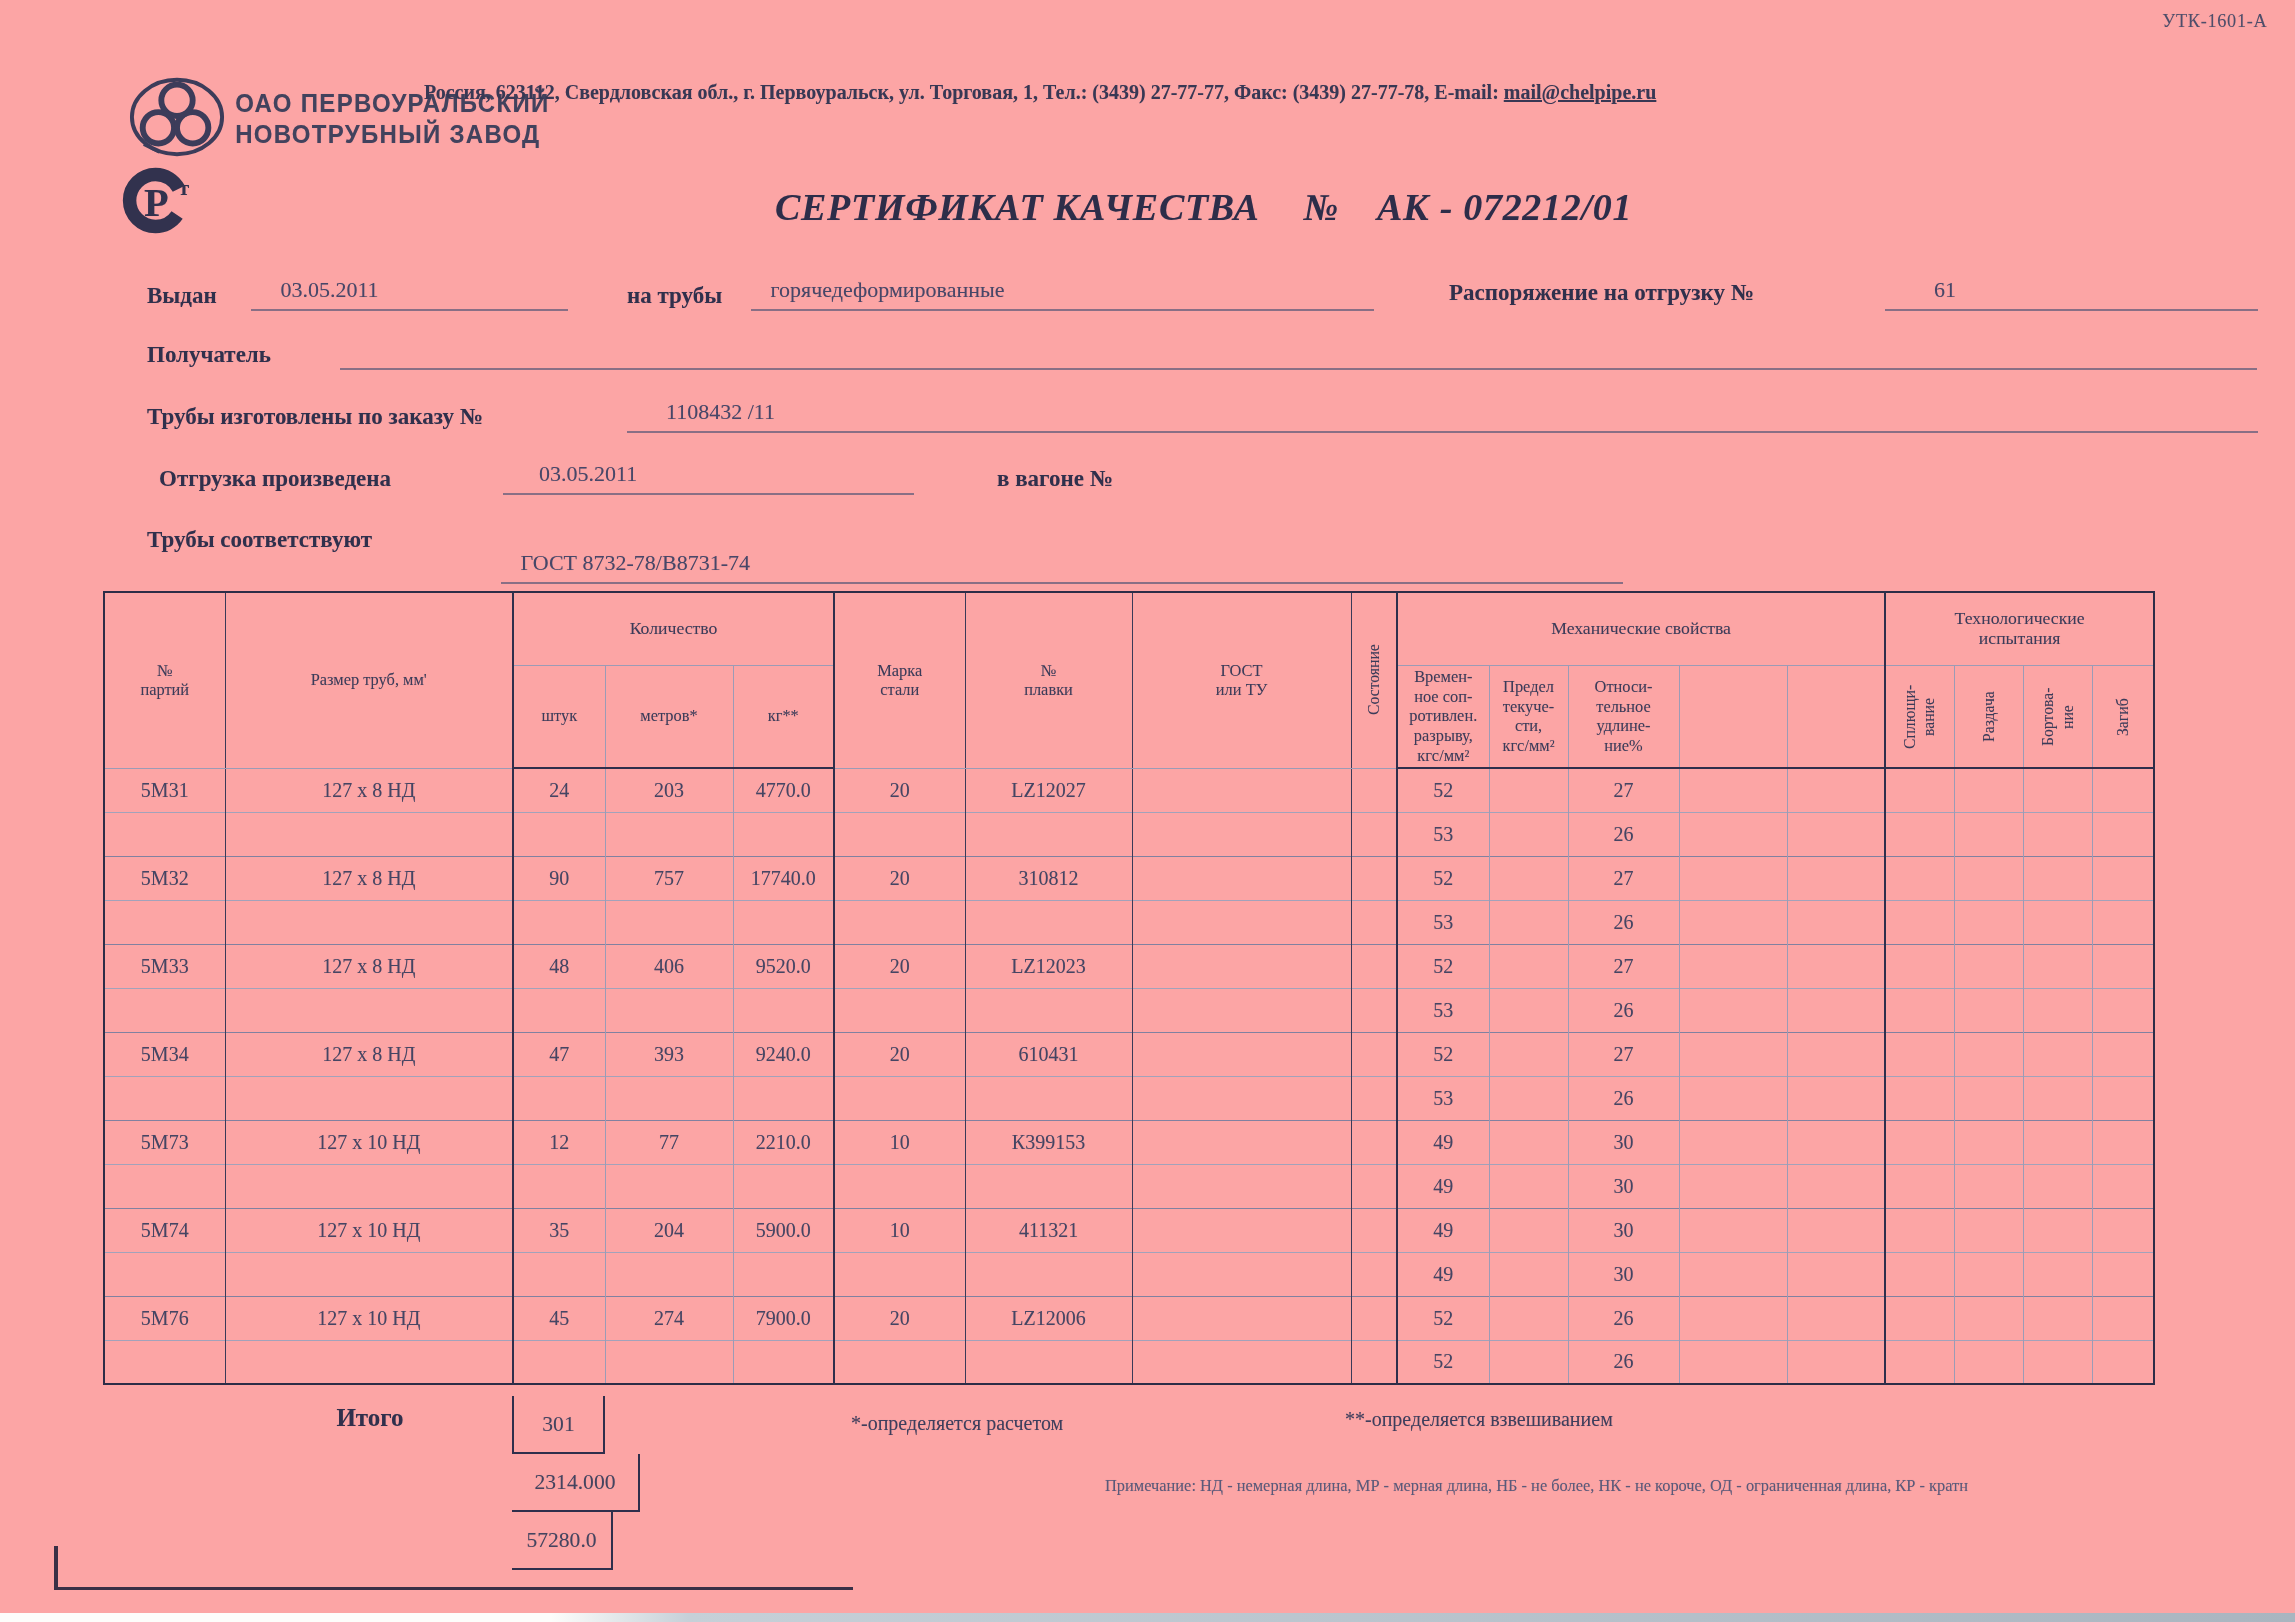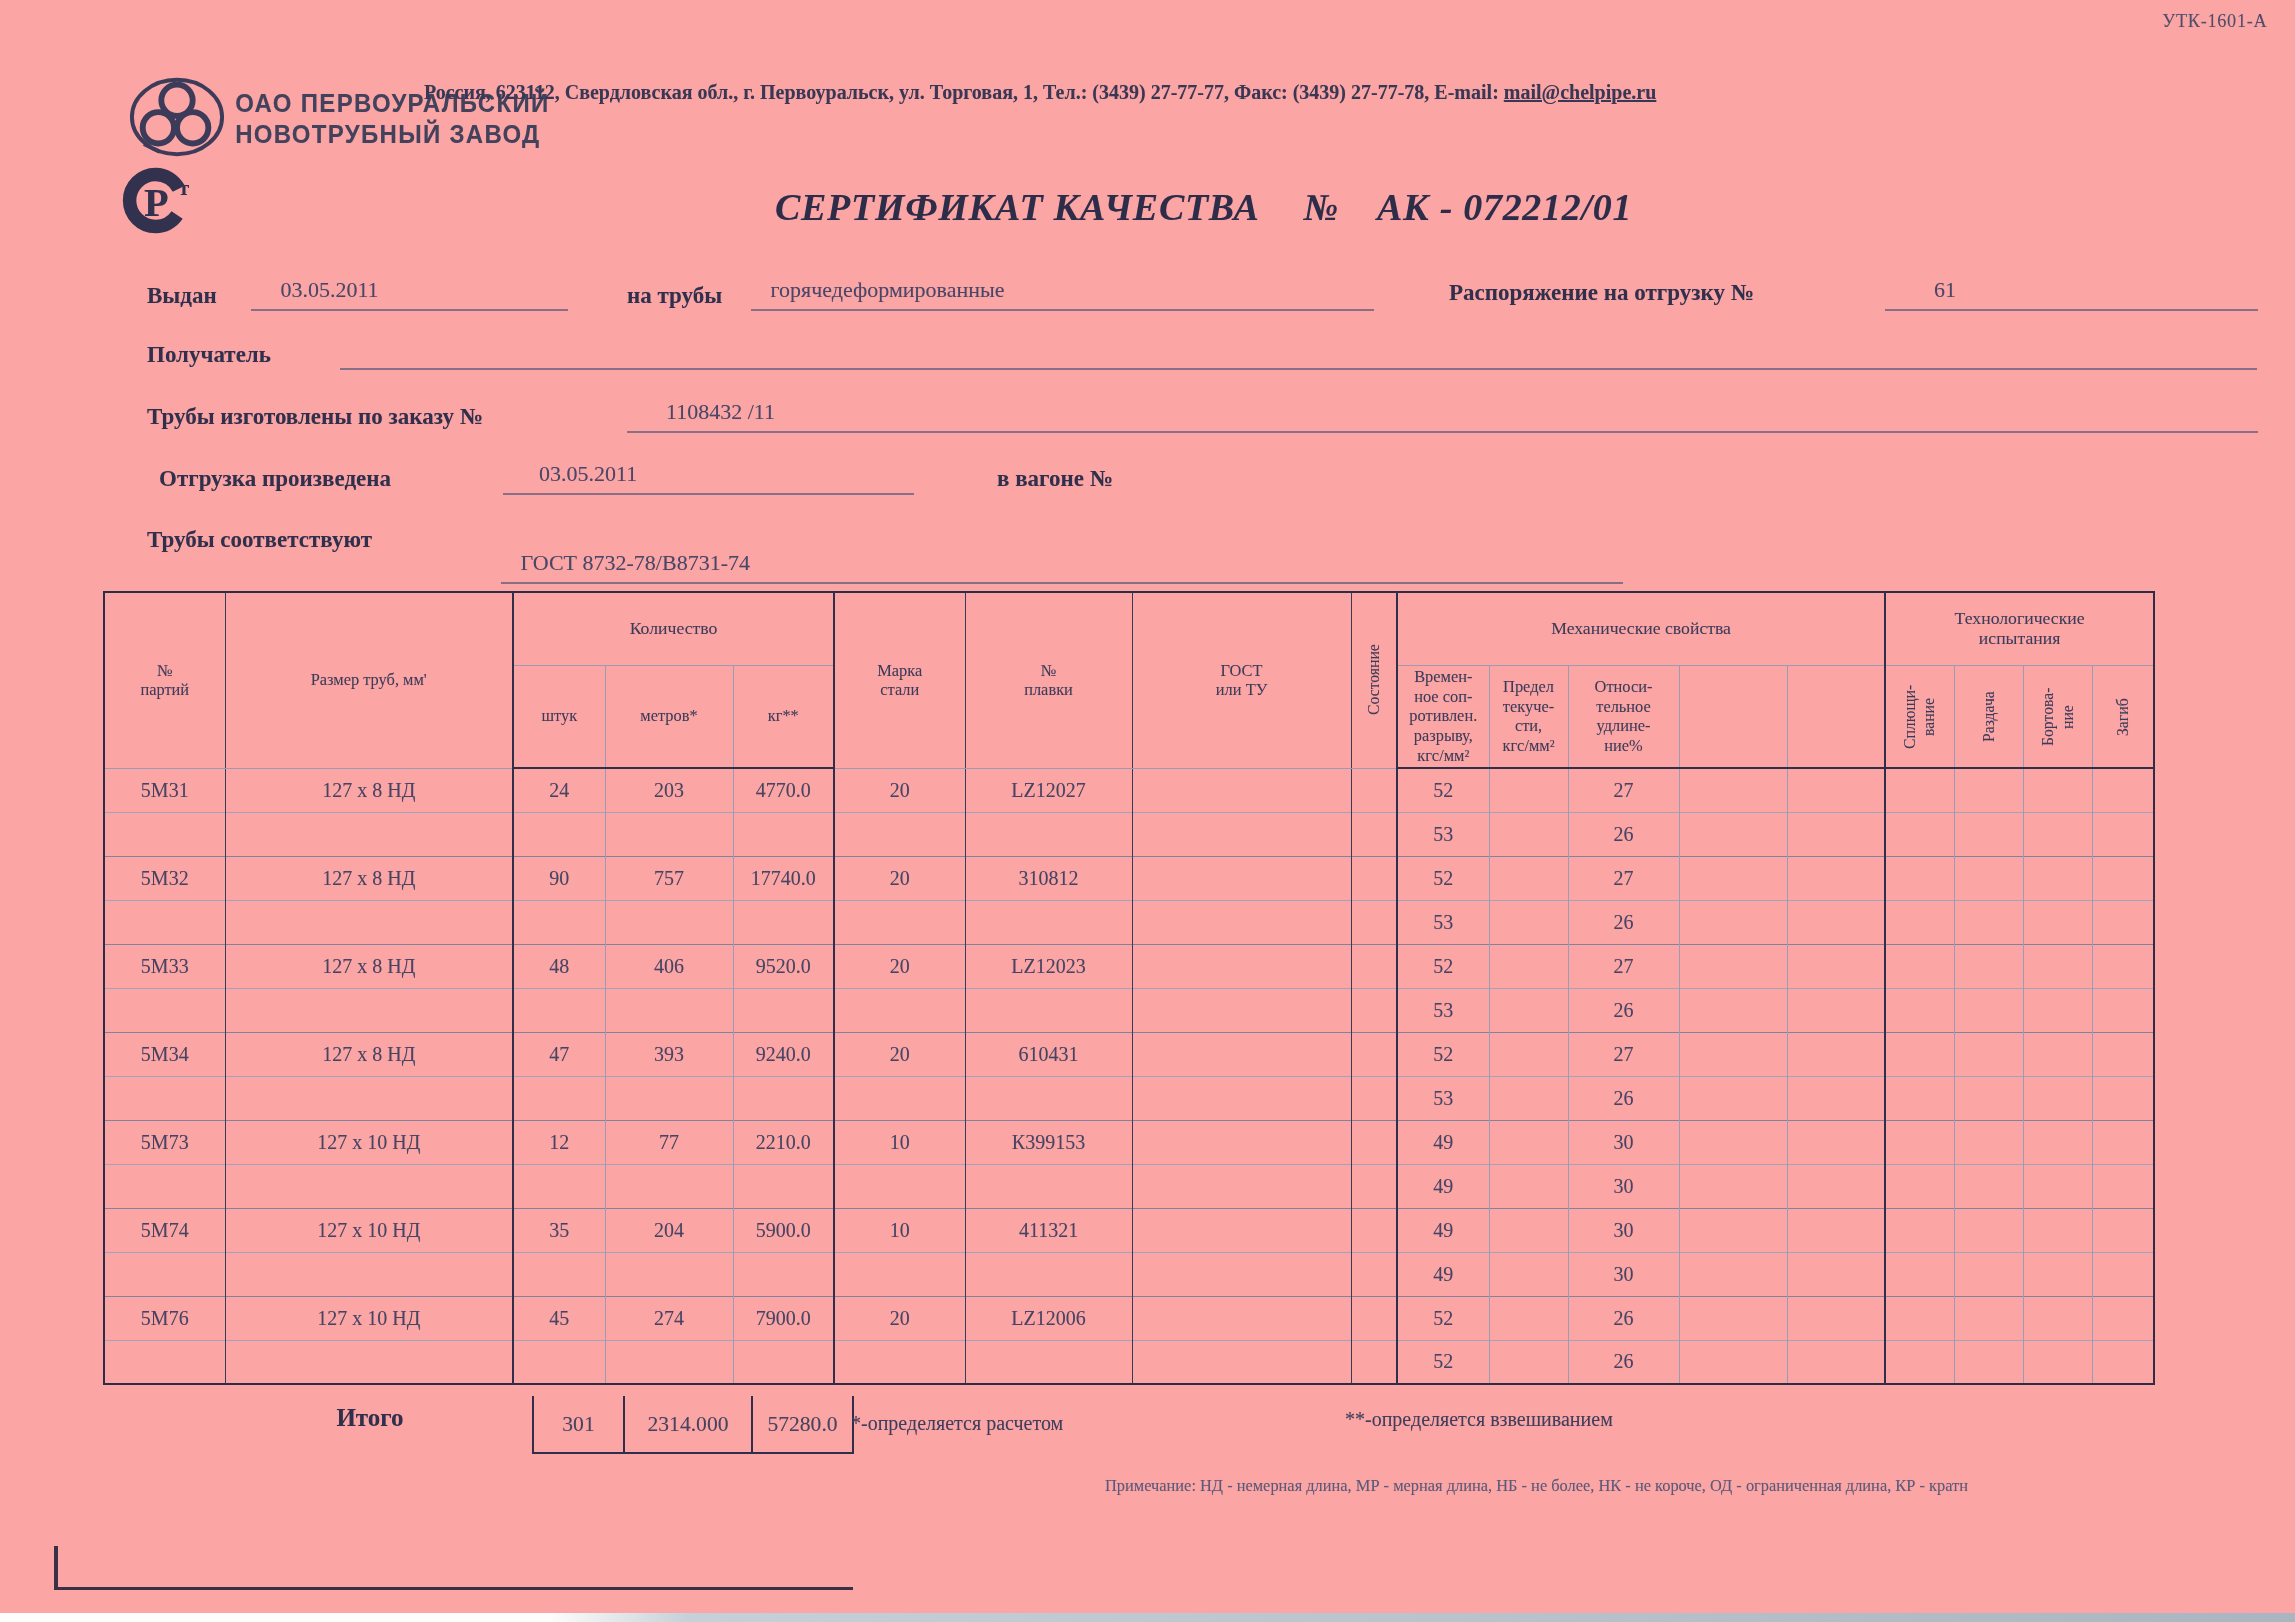--- a/index.html
+++ b/index.html
@@ -38,21 +38,21 @@
   thead tr.h1 th{border-bottom:0.7px solid #9b9bb6;}
   tbody td{height:44px; font-size:20px; color:#454563; border-top:0.7px solid #a2a2ba;}
   tbody tr.batch-start td{border-top:1px solid #8181a0;}
   .v1{border-left:0.7px solid #9b9bb6 !important;}
   .v2{border-left:1.3px solid #3a3a58 !important;}
   .v3{border-left:2px solid #2f2f4c !important;}
   .vert{writing-mode:vertical-rl; transform:rotate(180deg); font-size:15.7px !important; line-height:17px;}
   
   .totals-label{position:absolute; left:226px; top:1404px; width:288px; text-align:center;
     font-size:25px; font-weight:bold; color:#30304c;}
-  .totals-box{position:absolute; left:532px; top:1396px; display:flex;}
+  .totals-box{position:absolute; left:512px; top:1396px; display:flex;flex-direction:column;}
   .totals-box .tcell{box-sizing:border-box; height:58px; border:2px solid #2f2f4c; border-top:none;
     display:flex; align-items:center; justify-content:center; font-size:21.6px; color:#44445f;}
   .tc-pcs{width:93px;} .tc-met{width:128px; border-left:none !important;} .tc-kg{width:101px; border-left:none !important;}
   .fn1{position:absolute; left:851px; top:1412px; font-size:20px; color:#3e3e5c;}
   .fn2{position:absolute; left:1345px; top:1408px; font-size:20px; color:#3e3e5c;}
   .note{position:absolute; left:1105px; top:1476px; font-size:16.4px; color:#5a5a7a; white-space:nowrap;}
   
   .corner-mark{position:absolute; left:54px; top:1546px; width:795px; height:41px;
     border-left:4.6px solid #20203а; border-left:4.6px solid #20203a; border-bottom:3.9px solid #20203a; opacity:.88;}
   .bottom-strip{position:absolute; left:0; bottom:0; height:10.5px; width:2295px;

